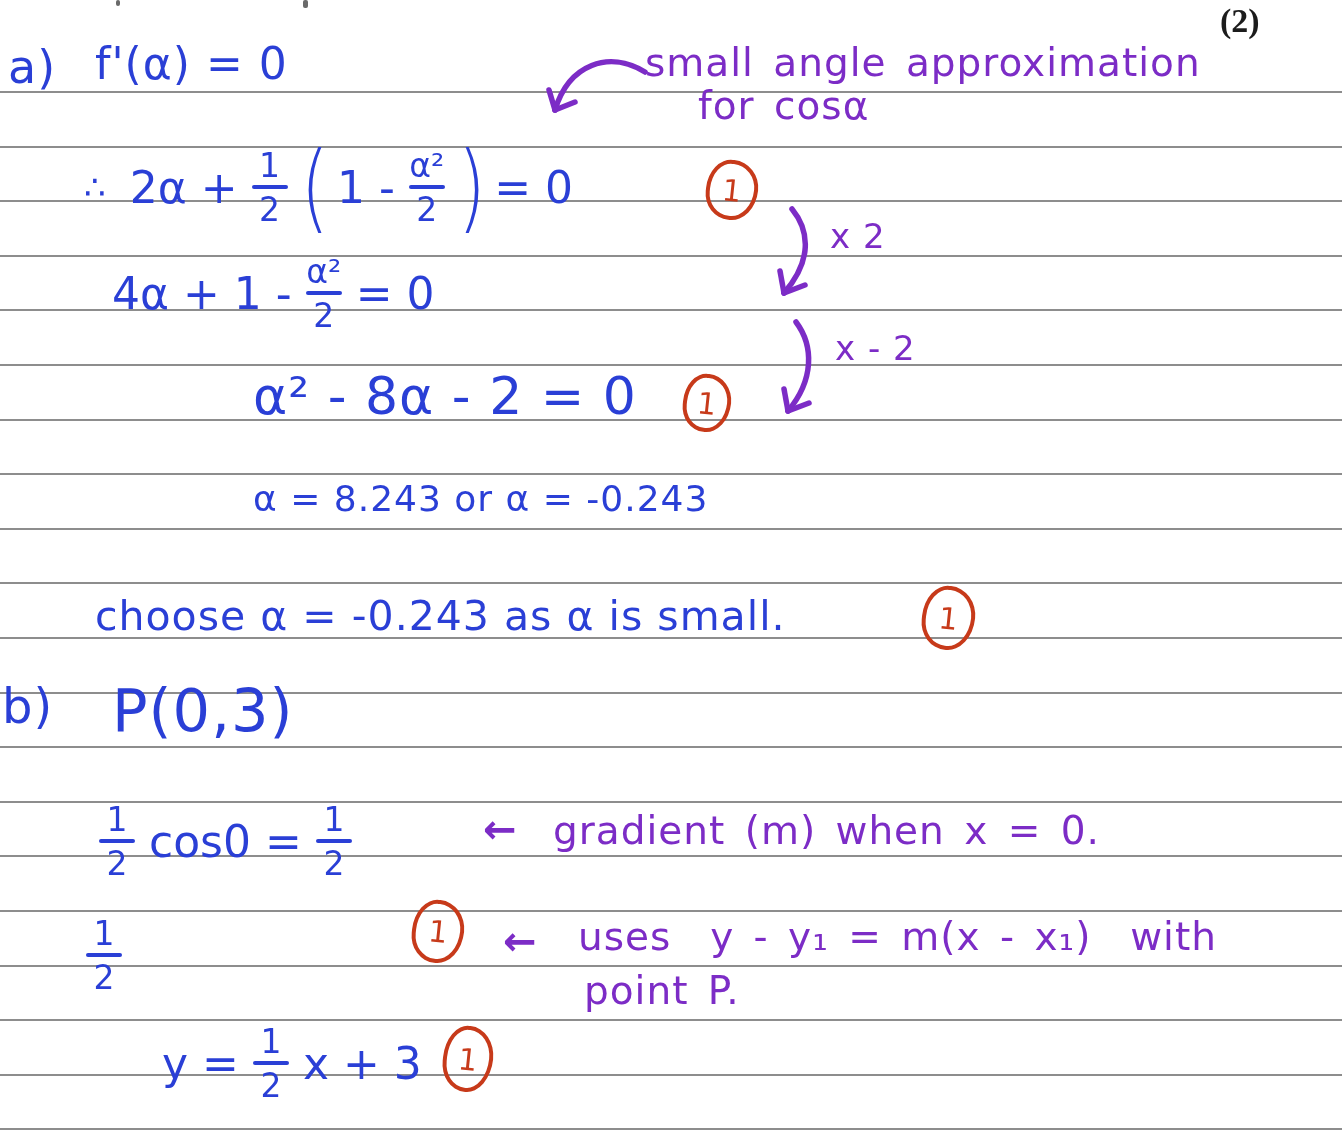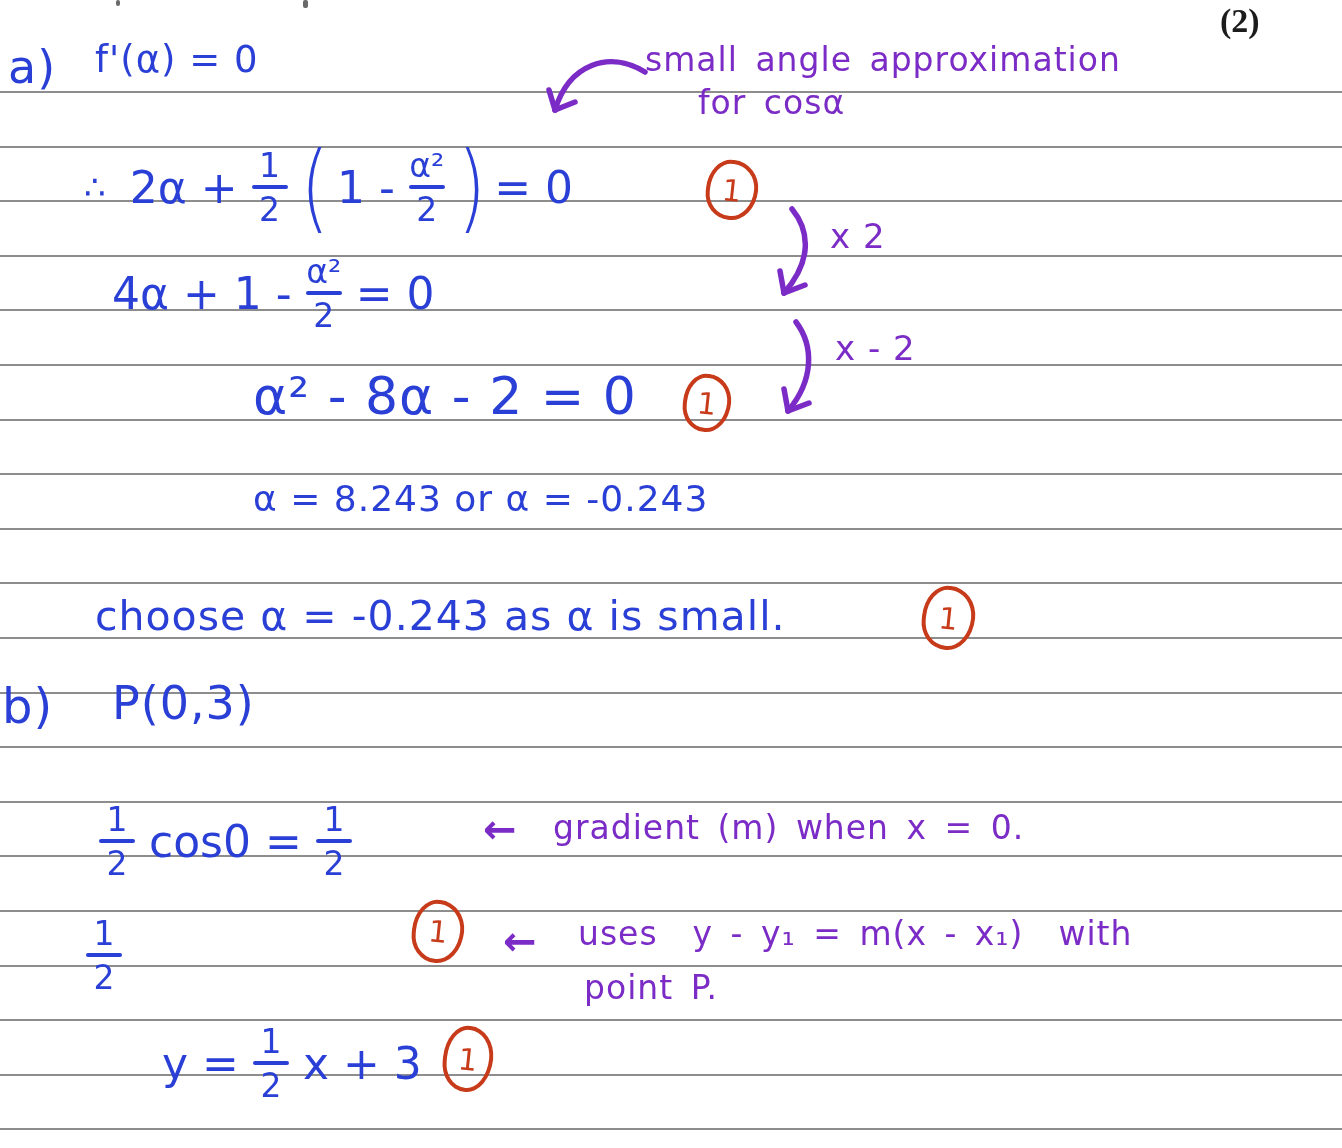--- a/index.html
+++ b/index.html
@@ -26,39 +26,39 @@
   .frac .bar{display:block; width:100%; min-width:36px; height:4px; background:currentColor; border-radius:2px;}
   .frac .den{font-size:33px; padding-top:4px;}
   .paren{font-size:96px; font-weight:300; line-height:0.8; transform:scaleX(0.75); margin:0 -6px;}
   .mark{
     position:absolute; border:4px solid var(--mark-red); color:var(--mark-red);
     border-radius:47% 53% 50% 50% / 52% 48% 55% 45%;
     display:flex; align-items:center; justify-content:center;
     font-size:30px; transform:rotate(6deg);
   }
   .arrow-glyph{font-size:40px; font-weight:bold;}
-  .ann-text{font-size:33px; word-spacing:6px;}
+  .ann-text{font-size:39px; word-spacing:6px;}
   .stray{position:absolute; background:#6a6a6a; border-radius:2px;}
   svg{display:block; overflow:visible;}
   svg path{fill:none; stroke:var(--annotation-purple); stroke-width:5.5; stroke-linecap:round; stroke-linejoin:round;}
 </style>
 </head>
 <body>
 
 <div id="canvas">
 
   <div class="ruled"></div>
 
   <div class="stray" style="left:116px; top:0; width:4px; height:6px;"></div>
   <div class="stray" style="left:303px; top:0; width:5px; height:8px;"></div>
 
   <div class="abs black-serif" style="left:1220px; top:2px; font-size:34px;">(2)</div>
 
   <div class="abs blue" style="left:8px; top:40px; font-size:46px;">a)</div>
-  <div class="abs blue" style="left:95px; top:38px; font-size:37px;">f'(α) = 0</div>
+  <div class="abs blue" style="left:95px; top:38px; font-size:44px;">f'(α) = 0</div>
 
   <div class="abs purple ann-text" style="left:645px; top:40px;">small angle approximation</div>
   <div class="abs purple ann-text" style="left:698px; top:83px;">for cosα</div>
   <svg class="abs" style="left:545px; top:50px;" width="105" height="78" viewBox="0 0 105 78">
     <path d="M100 22 C 64 0, 24 14, 10 60"></path>
     <path d="M10 60 L4 40"></path>
     <path d="M10 60 L30 52"></path>
   </svg>
 
   <div class="abs mathrow" style="left:84px; top:138px; height:98px;">
@@ -113,21 +113,21 @@
   </div>
 
   <div class="abs blue" style="left:253px; top:478px; font-size:36px;">α = 8.243 or α = -0.243</div>
 
   <div class="abs blue" style="left:95px; top:592px; font-size:41px;text-align:right;">choose α = -0.243 as α is small.</div>
   <div class="mark" style="left:922px; top:586px; width:45px; height:56px;">
     <span>1</span>
   </div>
 
   <div class="abs blue" style="left:2px; top:678px; font-size:48px;">b)</div>
-  <div class="abs blue" style="left:112px; top:676px; font-size:46px;">P(0,3)</div>
+  <div class="abs blue" style="left:112px; top:676px; font-size:59px;">P(0,3)</div>
 
   <div class="abs mathrow" style="left:95px; top:798px; height:86px;">
     <span class="frac">
       <span class="num">1</span>
       <span class="bar"></span>
       <span class="den">2</span>
     </span>
     <span>cos0 =</span>
     <span class="frac">
       <span class="num">1</span>

